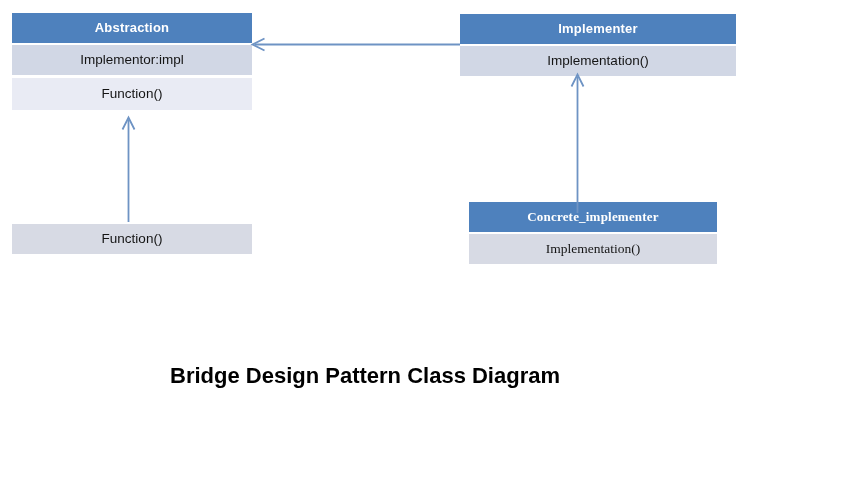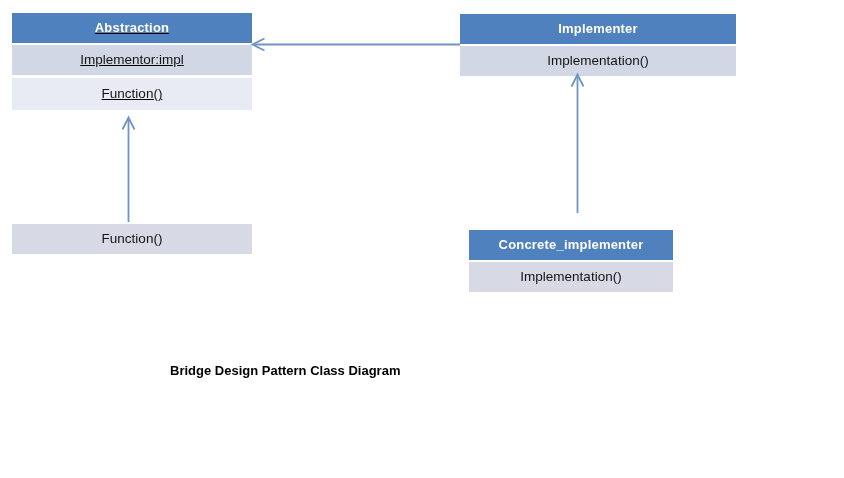--- a/index.html
+++ b/index.html
@@ -47,47 +47,47 @@
   }
   #arrow-layer line, #arrow-layer polyline {
     stroke: var(--arrow, #6E93C4);
     stroke-width: 1.8;
     fill: none;
   }
   #diagram-title {
     position: absolute;
     left: 170px;
     top: 363px;
-    font-size: 13px;
+    font-size: 22px;
     font-weight: bold;
     color: #000000;
     white-space: nowrap;
   }
 </style>
 </head>
 <body>
 
 <div id="stage">
 
-  <div class="class-box" style="left:12px; top:13px; width:240px;text-decoration:underline;">
+  <div class="class-box" style="left:12px; top:13px; width:240px;">
     <div class="class-header">Abstraction</div>
     <div class="class-row row-a">Implementor:impl</div>
     <div class="class-row row-b">Function()</div>
   </div>
 
   <div class="class-box" style="left:460px; top:14px; width:276px;">
     <div class="class-header">Implementer</div>
     <div class="class-row row-a">Implementation()</div>
   </div>
 
   <div class="class-box" style="left:12px; top:222px; width:240px;">
     <div class="class-row row-c">Function()</div>
   </div>
 
-  <div class="class-box" style="left:469px; top:230px; width:204px;">
+  <div class="class-box" style="left:469px; top:202px; width:248px;font-family:Liberation Serif, serif;">
     <div class="class-header">Concrete_implementer</div>
     <div class="class-row row-c">Implementation()</div>
   </div>
 
   <svg id="arrow-layer" viewBox="0 0 844 478" xmlns="http://www.w3.org/2000/svg">
     <g>
       <line x1="460" y1="44.5" x2="255" y2="44.5"></line>
       <polyline points="264.5,38.5 252.5,44.5 264.5,50.5"></polyline>
     </g>
     <g>

